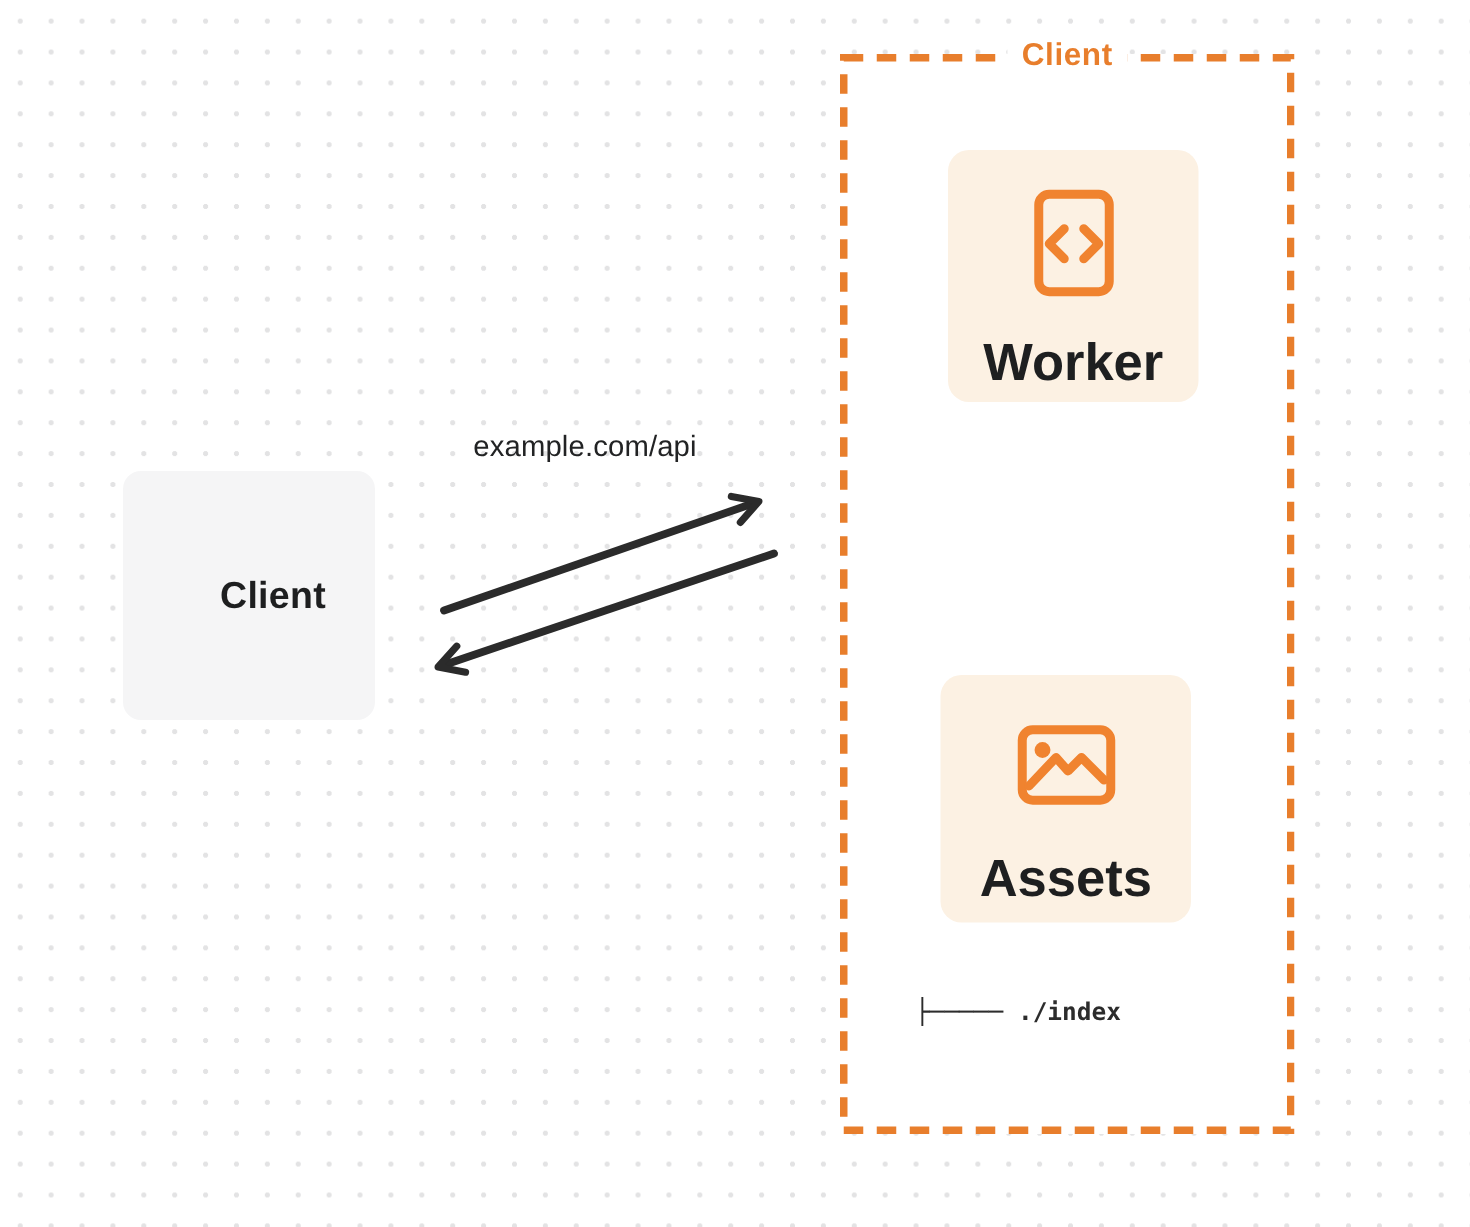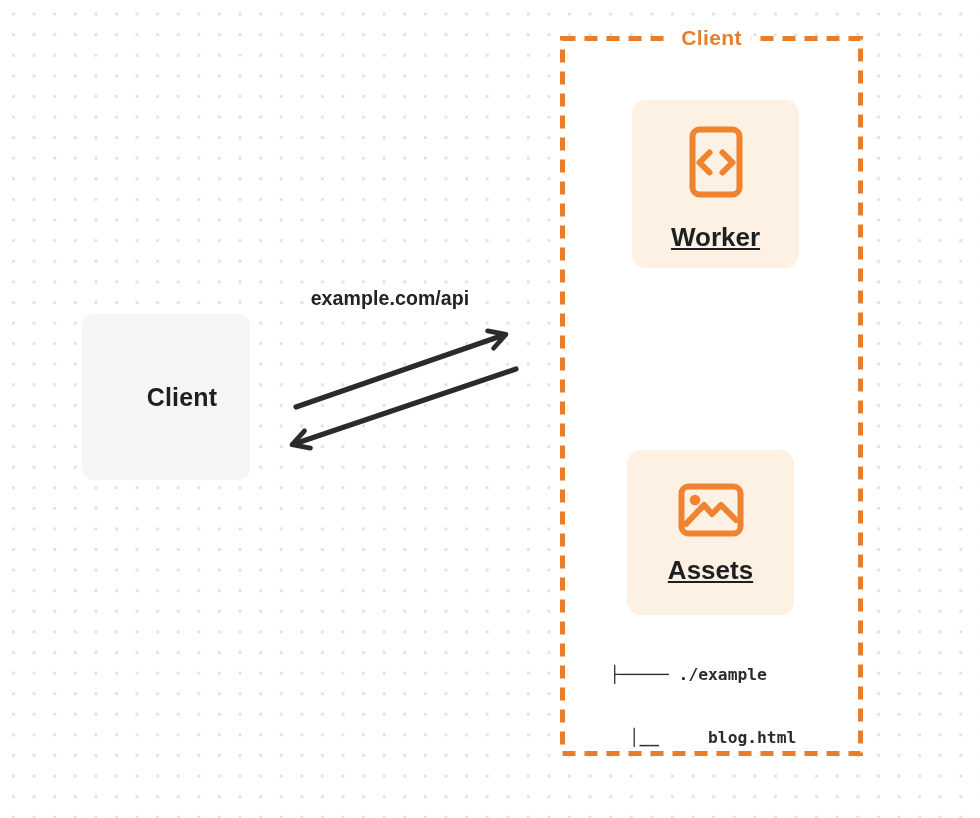--- a/index.html
+++ b/index.html
@@ -25,21 +25,21 @@
   .client-box{
     position:absolute;left:82px;top:314px;width:168px;height:166px;
     background:var(--client-fill);border-radius:12px;
     display:flex;align-items:center;justify-content:center;
   }
   .node-label{
     font-size:25px;font-weight:700;color:var(--text-dark);letter-spacing:.2px;margin-left:32px;
   }
   .request-label{
     position:absolute;left:300px;top:287px;width:180px;text-align:center;
-    font-size:19.5px;font-weight:700;color:#222324;letter-spacing:.1px;
+    font-size:19.5px;font-weight:400;color:#222324;letter-spacing:.1px;
   }
   .arrows-svg{position:absolute;left:0;top:0;pointer-events:none;}
   .arrow-line{stroke:var(--ink);stroke-width:5.2;stroke-linecap:round;}
   .arrowhead-path{stroke:var(--ink);fill:none;stroke-width:2.3;stroke-linecap:round;stroke-linejoin:round;}
 
   .project{
     position:absolute;left:560px;top:36px;width:303px;height:720px;
     background:#FFFFFF;
   }
   .project-border{position:absolute;left:0;top:0;}
@@ -51,23 +51,23 @@
     white-space:nowrap;
   }
   .card{
     position:absolute;width:167px;background:var(--card-fill);border-radius:14px;
     display:flex;flex-direction:column;align-items:center;
   }
   .card-worker{left:72px;top:64px;height:168px;}
   .card-assets{left:67px;top:414px;height:165px;}
   .card-worker .card-icon{margin-top:26px;}
   .card-assets .card-icon{margin-top:33px;}
-  .card-label{font-size:26px;font-weight:700;color:var(--text-dark);text-decoration:underline;}
+  .card-label{font-size:35px;font-weight:700;color:var(--text-dark);}
   .card-worker .card-label{margin-top:24px;}
-  .card-assets .card-label{margin-top:18px;}
+  .card-assets .card-label{margin-top:29px;}
   .icon-stroke{stroke:var(--icon-orange);fill:none;stroke-width:6;stroke-linecap:round;stroke-linejoin:round;}
   .icon-fill{fill:var(--icon-orange);}
 
   .file-tree{
     position:absolute;left:50px;top:585px;
     font-family:"DejaVu Sans Mono",monospace;
     font-size:16.3px;line-height:21.3px;font-weight:700;
     color:#2C2C2C;white-space:pre;
   }
 </style>
@@ -108,17 +108,16 @@
   <div class="card card-assets">
     <svg class="card-icon" width="66" height="54" viewBox="0 0 66 54" aria-hidden="true">
       <rect class="icon-stroke" x="3.5" y="3.5" width="59" height="47" rx="7"></rect>
       <circle class="icon-fill" cx="17" cy="17" r="5.3"></circle>
       <polyline class="icon-stroke" points="8,41 26,22 34,31 43,22 58,37"></polyline>
     </svg>
     <span class="card-label">Assets</span>
   </div>
 
   <div class="file-tree">
-    <div>├───── ./example</div>
-    <div>  │__     blog.html</div>
+    <div>├───── ./index</div>
     
   </div>
 </div>
 
 </body></html>

